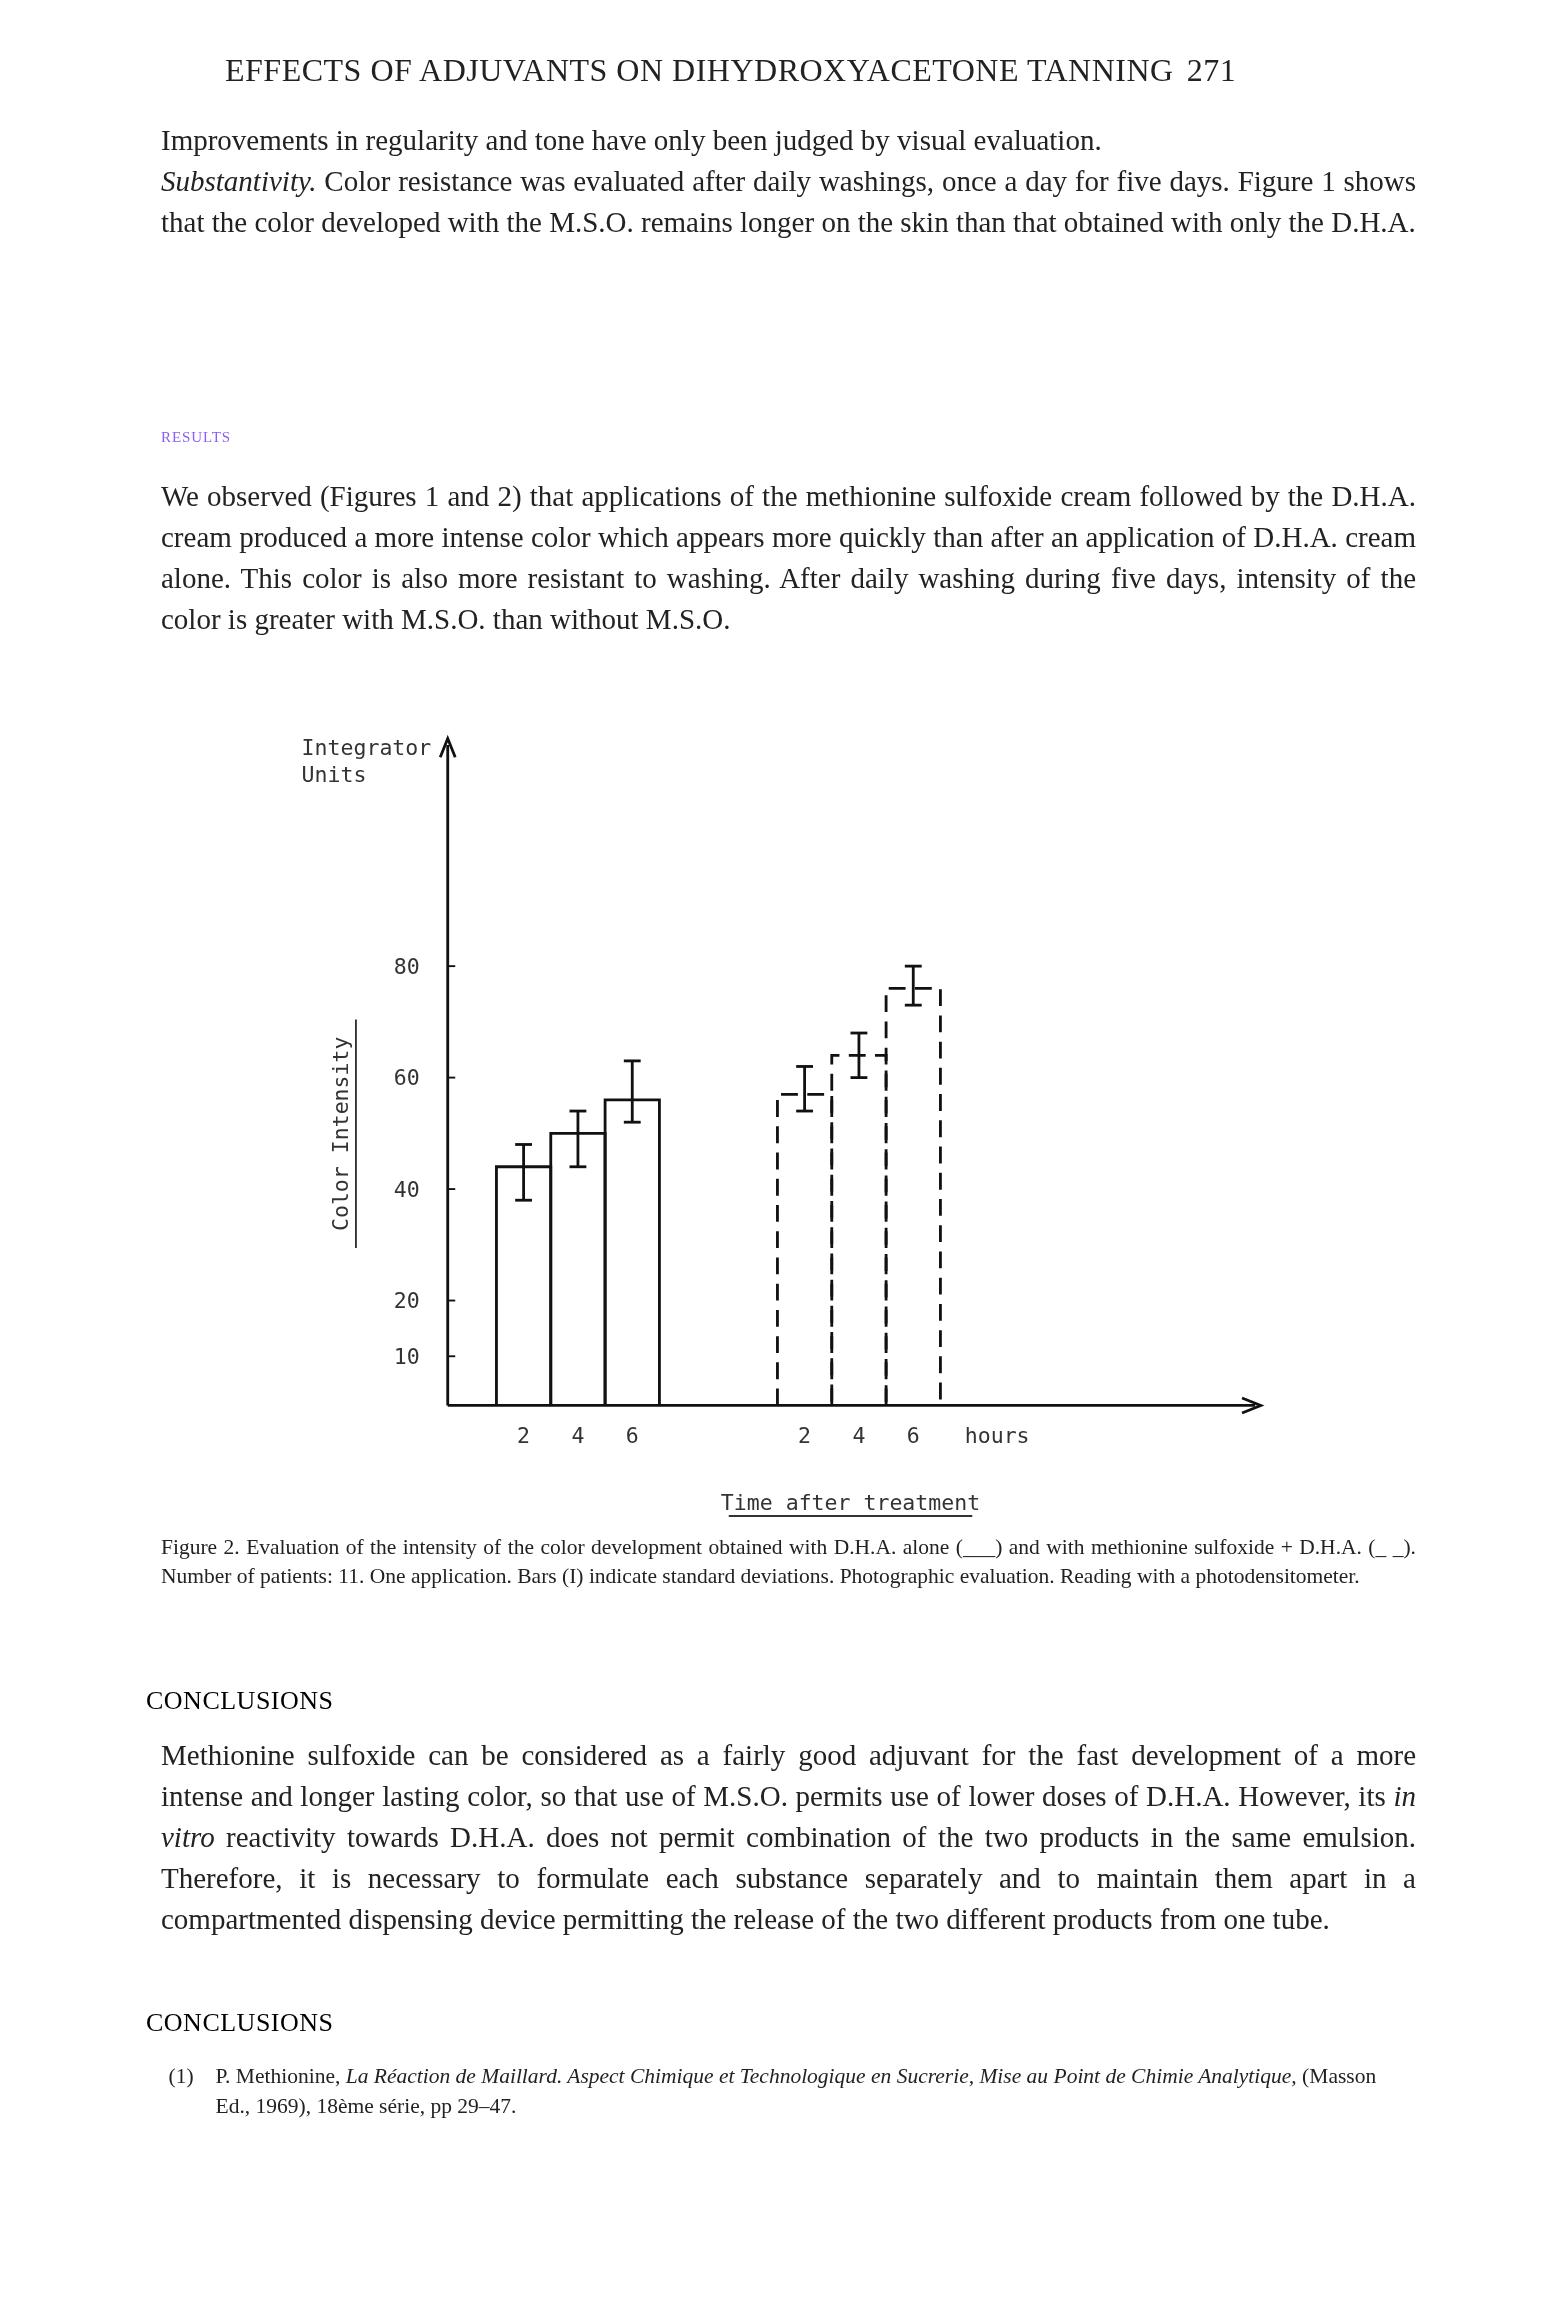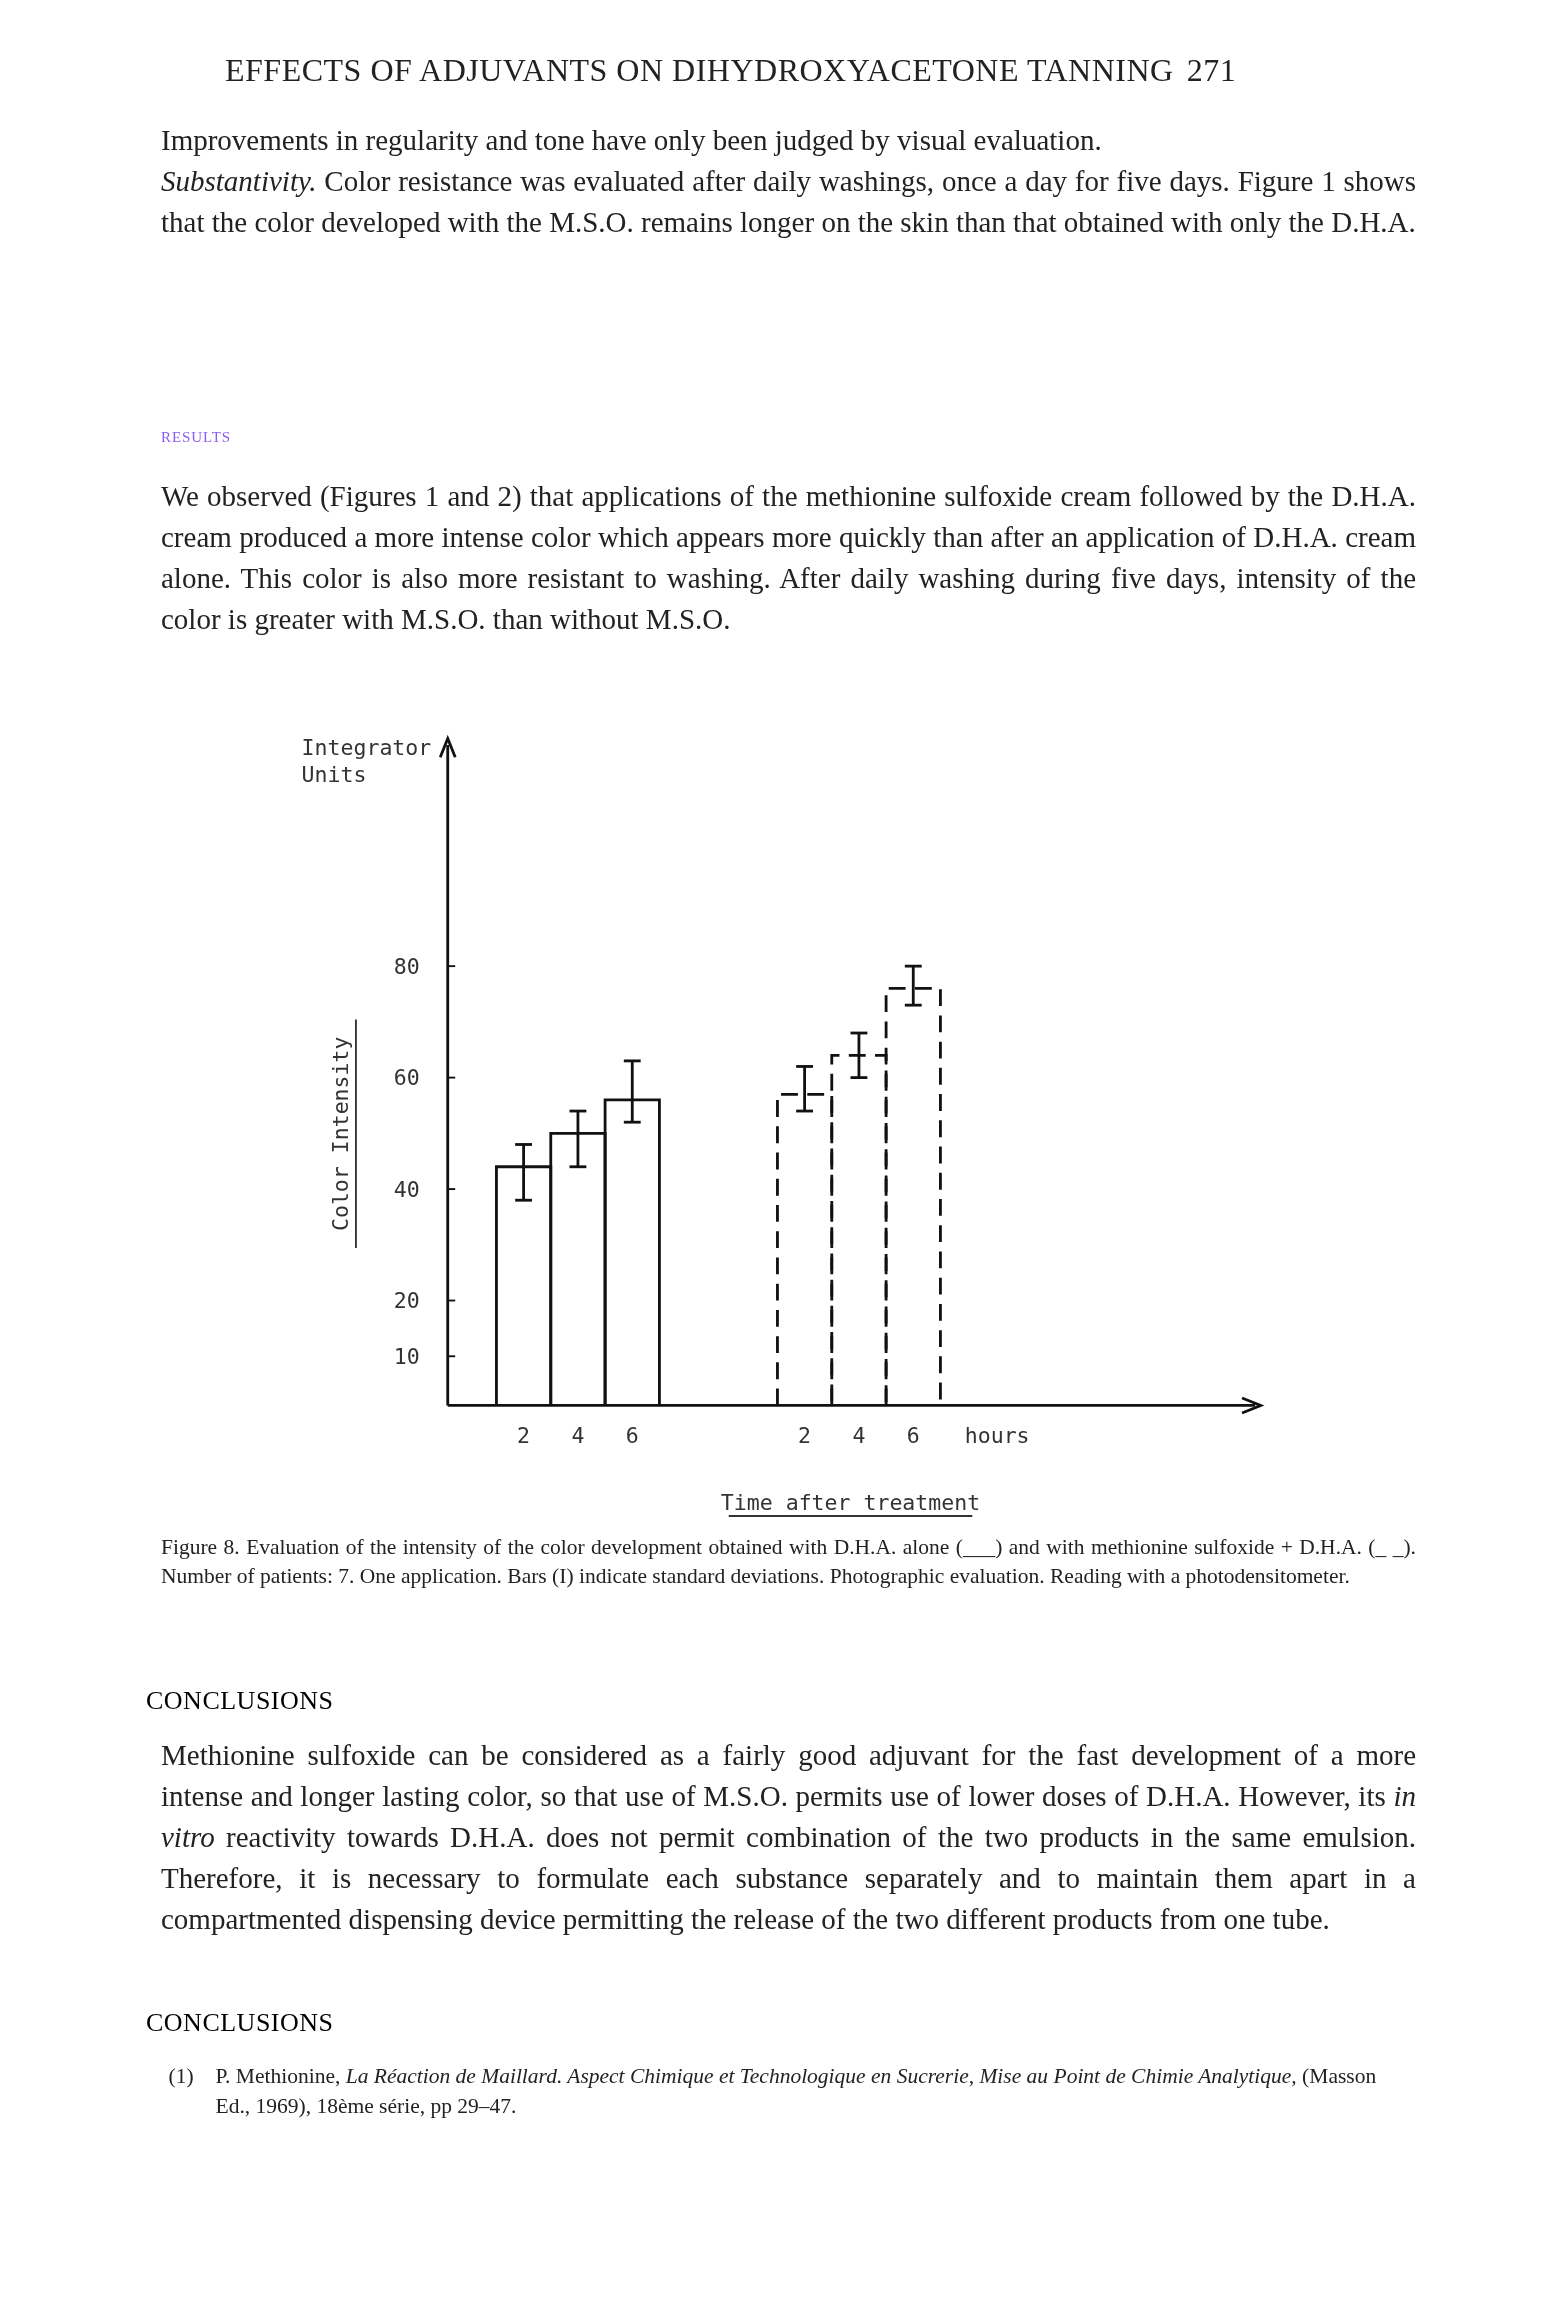--- a/index.html
+++ b/index.html
@@ -93,21 +93,21 @@
       <text x="859" y="1540" font-size="23" text-anchor="middle">2</text>
       <text x="917" y="1540" font-size="23" text-anchor="middle">4</text>
       <text x="975" y="1540" font-size="23" text-anchor="middle">6</text>
     </g>
   <text x="1030" y="1540" font-size="23" id="xunit">hours</text>
   <text x="908" y="1612" font-size="23" text-anchor="middle" id="xlab">Time after treatment</text>
   <line x1="778" y1="1618" x2="1038" y2="1618" stroke="#333" stroke-width="2"></line>
 </svg>
 
 <div class="abs caption" style="top:1533px;">
-  <b style="font-weight:normal;">Figure 8.</b><span> Evaluation of the intensity of the color development obtained with D.H.A. alone (___) and with methionine sulfoxide + D.H.A. (_ _). Number of patients: 7. One application. Bars (I) indicate standard deviations. Photographic evaluation. Reading with a photodensitometer.</span>
+  <b style="font-weight:normal;">Figure 2.</b><span> Evaluation of the intensity of the color development obtained with D.H.A. alone (___) and with methionine sulfoxide + D.H.A. (_ _). Number of patients: 11. One application. Bars (I) indicate standard deviations. Photographic evaluation. Reading with a photodensitometer.</span>
 </div>
 
 <div class="abs section" style="top:1686px;">CONCLUSIONS</div>
 <div class="abs para" style="top:1735px;"><span>Methionine sulfoxide can be considered as a fairly good adjuvant for the fast development of a more intense and longer lasting color, so that use of M.S.O. permits use of lower doses of D.H.A. However, its </span><i>in vitro</i><span> reactivity towards D.H.A. does not permit combination of the two products in the same emulsion. Therefore, it is necessary to formulate each substance separately and to maintain them apart in a compartmented dispensing device permitting the release of the two different products from one tube.</span></div>
 
 <div class="abs section" style="top:2008px; font-weight:normal;">CONCLUSIONS</div>
 <div class="abs refs" style="top:2061px;">
   <div class="ref">
     <span class="num">(1)</span>
     <span><span>P. Methionine, </span><i>La Réaction de Maillard. Aspect Chimique et Technologique en Sucrerie, Mise au Point de Chimie Analytique,</i><span> (Masson Ed., 1969), 18ème série, pp 29–47.</span></span>

